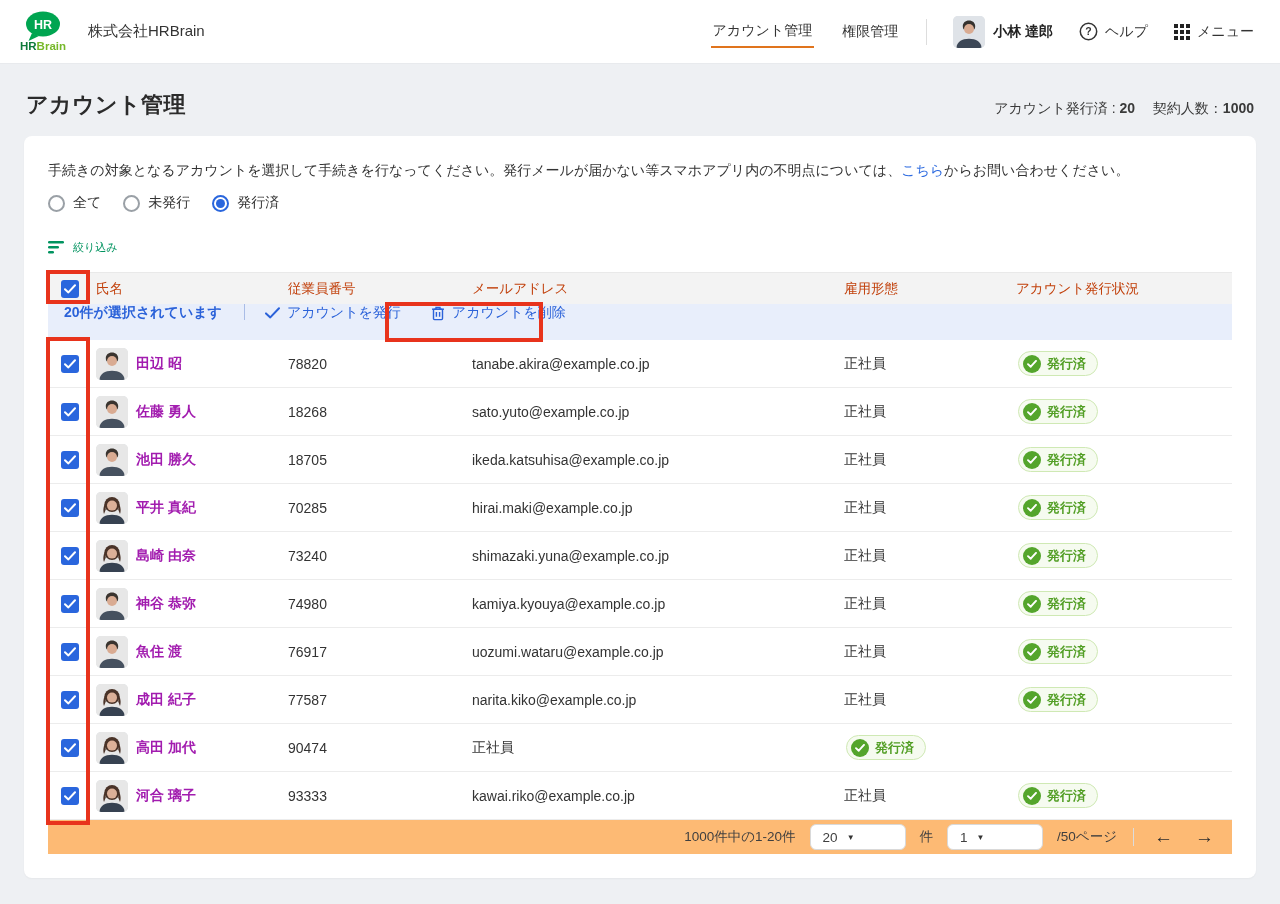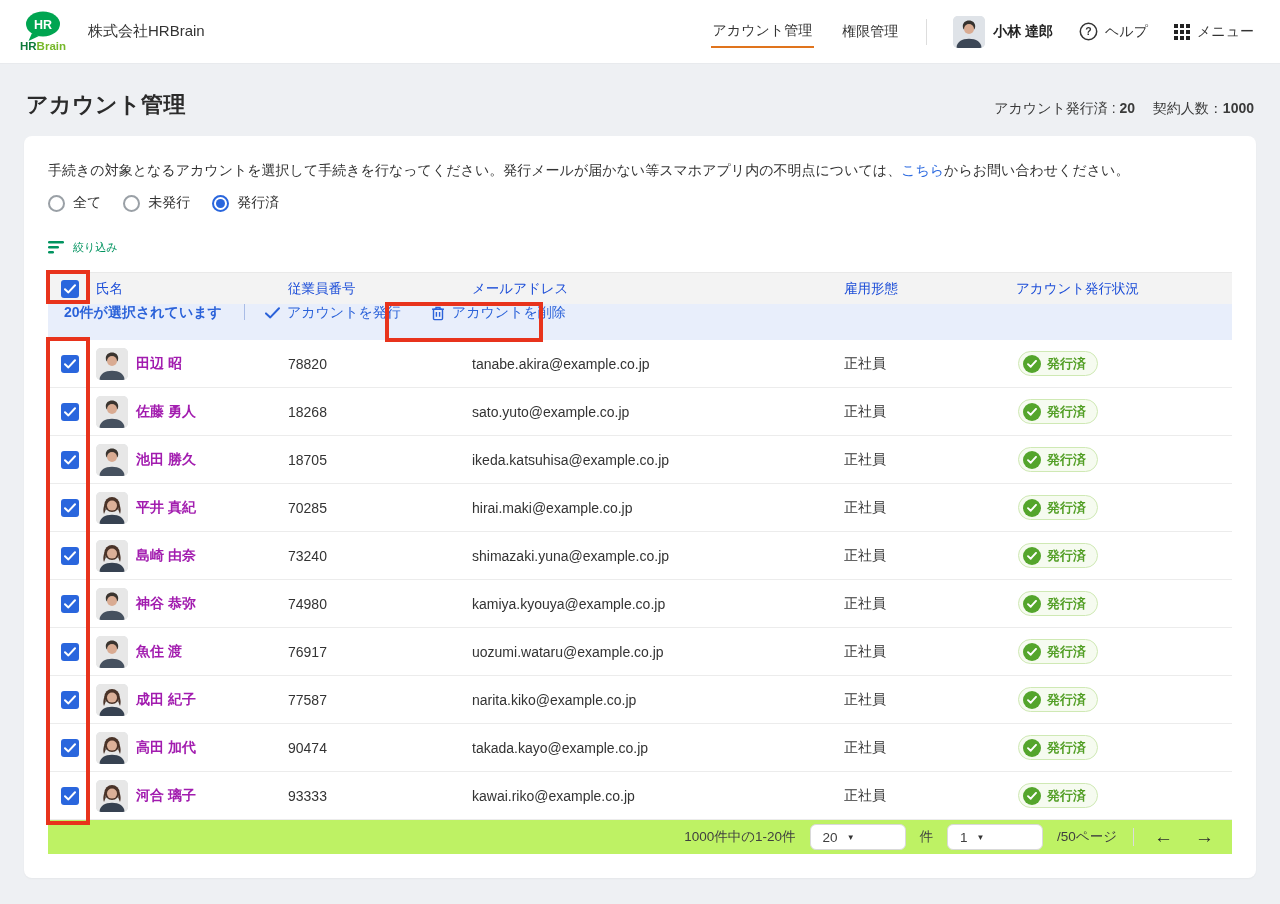--- a/index.html
+++ b/index.html
@@ -63,21 +63,21 @@
     color:#00935f; font-size:11px; cursor:pointer;
   }
   
   .table-wrap { position:relative; margin-top:14px; }
   .grid-cols {
     display:grid;
     grid-template-columns:44px 196px 184px 372px 172px auto;
     align-items:center;
   }
   .thead {
-    height:32px; background:#f3f3f3; font-size:13.5px; color:#1d4ed8;
+    height:32px; background:#f3f3f3; font-size:13.5px; color:#c2410c;
     border-top:1px solid #e9e9e9;
   }
   .thead .cell-name { padding-left:4px; }
   .cb-cell { display:flex; justify-content:center; }
   .checkbox {
     width:18px; height:18px; border-radius:3px; background:#2a66dd;
     display:flex; align-items:center; justify-content:center; cursor:pointer;
   }
   .selbar {
     height:36px; background:#e8eefb; display:flex; align-items:flex-start;
@@ -96,21 +96,21 @@
     padding:0 11px 0 4px; border:1px solid #cfe9b4; background:#f6fbf0;
     border-radius:13px; margin-left:2px;
   }
   .badge-circle {
     width:18px; height:18px; border-radius:50%; background:#54a52c;
     display:flex; align-items:center; justify-content:center;
   }
   .badge-label { font-size:13px; color:#539f26; font-weight:700; }
   
   .tfoot {
-    height:34px; background:#bef264; display:flex; align-items:center;
+    height:34px; background:#fdba74; display:flex; align-items:center;
     justify-content:flex-end; gap:14px; padding:0 14px; font-size:13.5px; color:#3f3f3f;
   }
   .select {
     width:96px; height:26px; background:#fff; border:1px solid #d9d9d9; border-radius:6px;
     display:flex; align-items:center; gap:9px; padding:0 12px; font-size:13.5px; cursor:pointer;
   }
   .caret { font-size:8px; color:#333; }
   .foot-div { width:1px; height:18px; background:#dcdcdc; margin:0 2px; }
   .pg-arrow { font-size:19px; color:#2b2b2b; cursor:pointer; padding:0 4px; }
   
@@ -552,21 +552,20 @@
                 <rect width="32" height="32" fill="#e7e7e7"></rect>
                 <circle cx="16" cy="12.5" r="7.6" fill="#4a3328"></circle>
                 <circle cx="16" cy="13.6" r="5" fill="#dcb098"></circle>
                 <path d="M8 22c-1.5-4 0-9 1-10l.8 5.5zM24 22c1.5-4 0-9-1-10l-.8 5.5z" fill="#4a3328"></path>
                 <path d="M3.5 32c0-6.2 5.6-9.3 12.5-9.3s12.5 3.1 12.5 9.3z" fill="#374251"></path>
               </svg>
       </span>
       <span class="emp-name">高田 加代</span>
     </div>
     <div class="mono-val">90474</div>
-    <div class="email-val">takada.kayo@example.co.jp</div>
     <div class="emp-type">正社員</div>
     <div>
       <span class="badge">
         <span class="badge-circle">
           <svg width="10" height="8" viewBox="0 0 12 10">
                   <path d="M1 5.2 L4.4 8.4 L11 1.2" fill="none" stroke="#fff" stroke-width="2.4" stroke-linecap="round" stroke-linejoin="round"></path>
                 </svg>
         </span>
         <span class="badge-label">発行済</span>
       </span>

